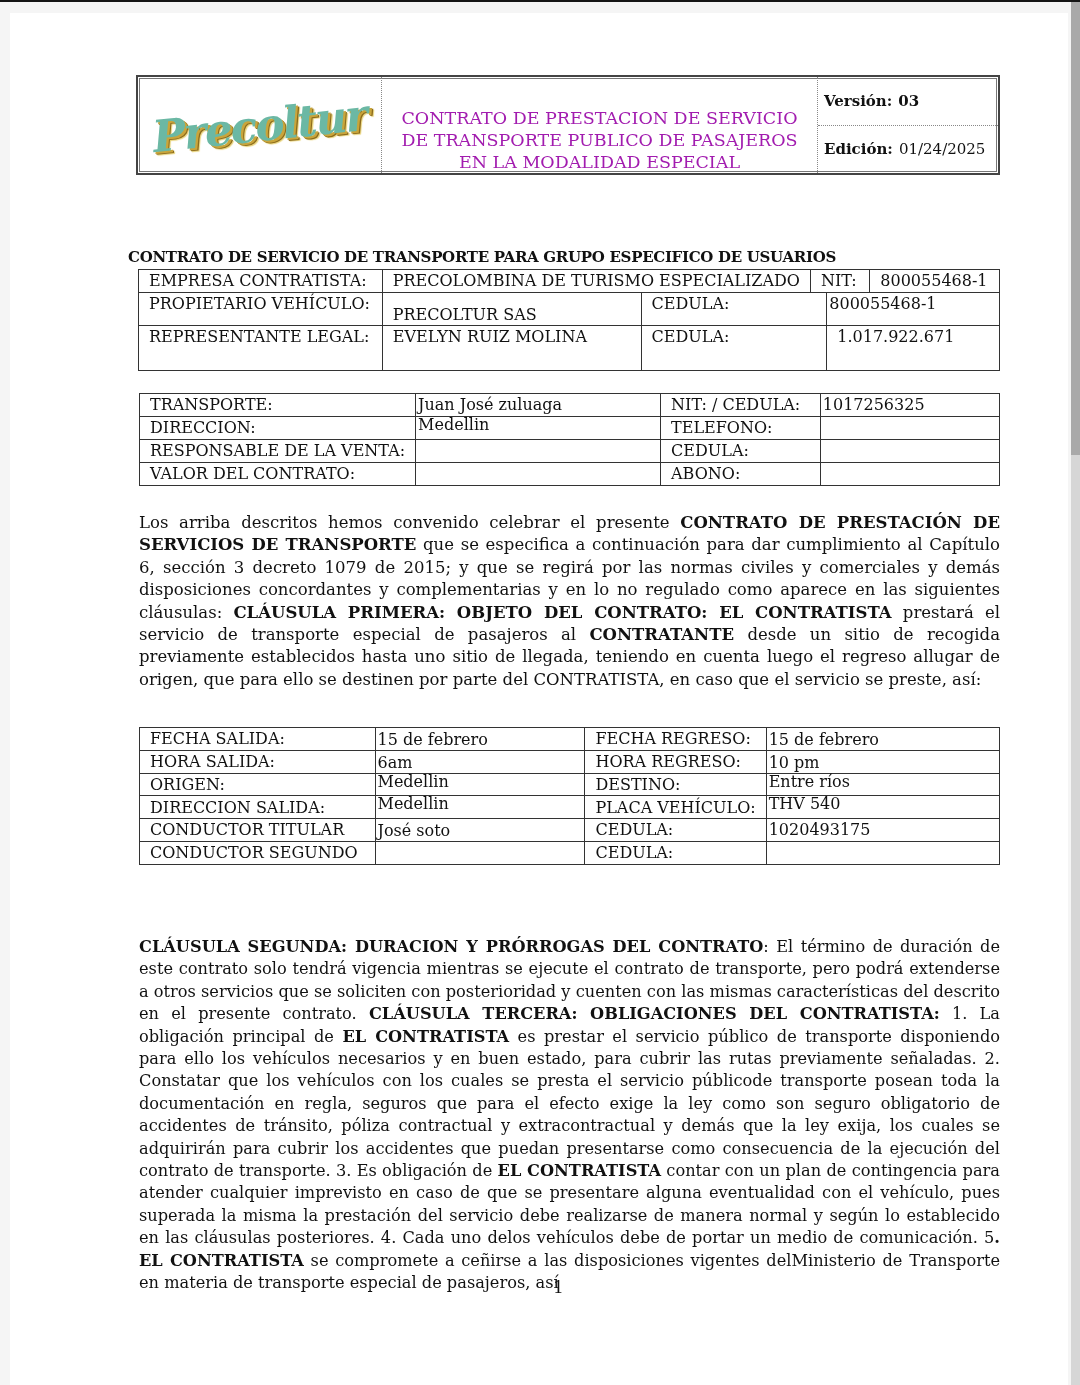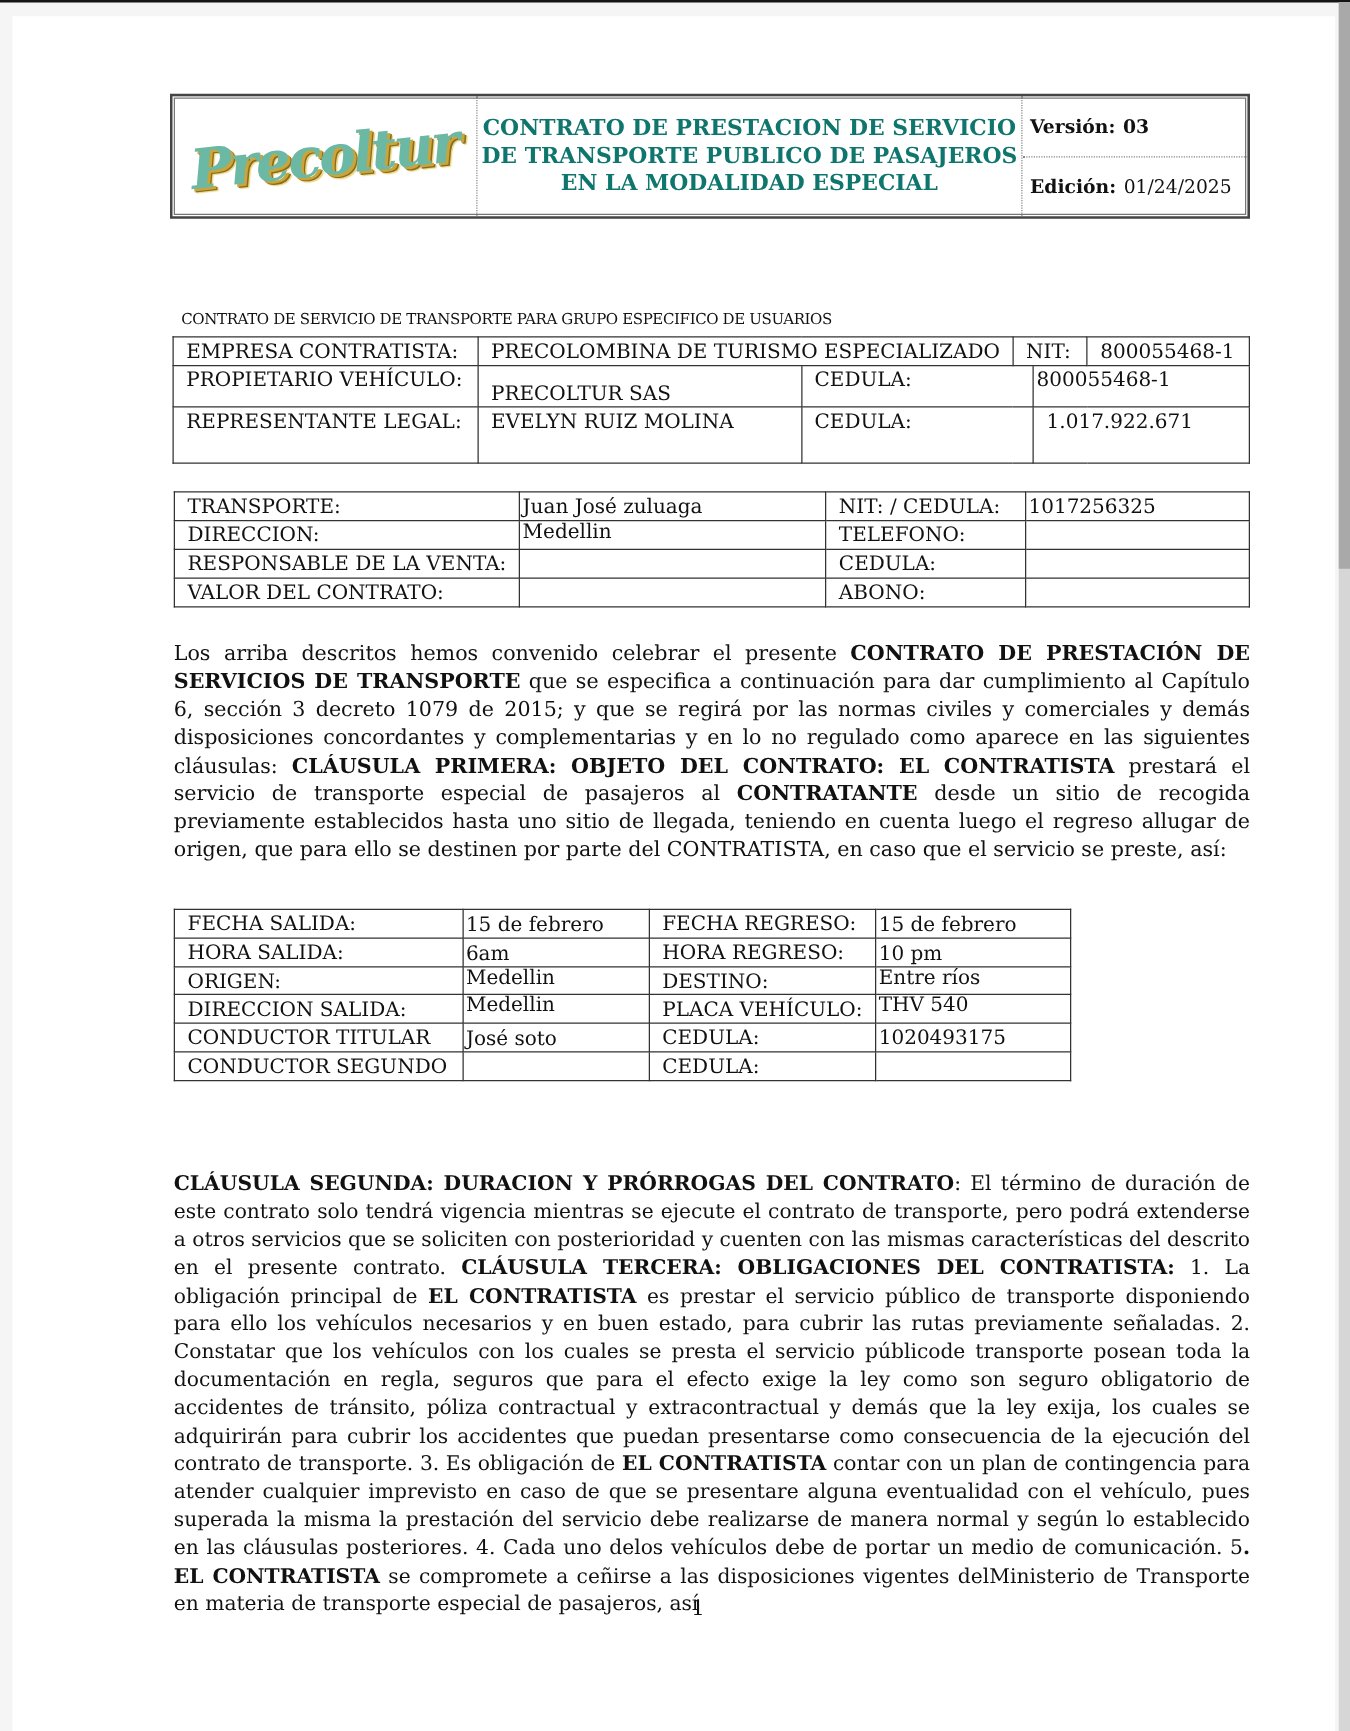--- a/index.html
+++ b/index.html
@@ -18,50 +18,50 @@
     .scrollbar-thumb { position: absolute; left: 1071px; top: 2px; width: 9px; height: 453px; background: #a9a9a9; }
 
     
     .hdr {
       position: absolute; left: 136px; top: 75px; width: 864px; height: 100px;
       border: 2px solid #444; box-shadow: inset 0 0 0 1px #fff, inset 0 0 0 2px #777;
       box-sizing: border-box; display: flex;
     }
     .hdr-logo { width: 243px; border-right: 1px dotted #888; display: flex; align-items: center; justify-content: center; }
     .hdr-title {
-      width: 435px; border-right: 1px dotted #888; display: flex; align-items: center; justify-content: center;
-      text-align: center; font-weight: bold; font-size: 17.5px; line-height: 22px; color: #0f766e;
+      width: 435px; border-right: 1px dotted #888; display: flex; align-items: flex-end; justify-content: center;
+      text-align: center; font-weight: normal; font-size: 17.5px; line-height: 22px; color: #a21caf;
     }
     .hdr-meta { flex: 1; display: flex; flex-direction: column; }
     .hdr-meta .row { flex: 1; display: flex; align-items: center; padding-left: 6px; font-size: 15px; }
     .hdr-meta .row:first-child { border-bottom: 1px dotted #888; font-weight: bold; }
     .hdr-meta b { margin-right: 6px; }
 
     .logo-text {
       font-family: "DejaVu Serif", serif; font-style: italic; font-weight: bold;
       font-size: 44px; color: #6bb8a4; letter-spacing: -2px;
       text-shadow: 2px 2px 0 #c9a53b, 3px 3px 0 #8c6b1c, 4px 4px 1px #e7d27a;
       transform: rotate(-6deg);
     }
 
     .section-title {
-      position: absolute; left: 145px; top: 248px; font-weight: normal; font-size: 12px;
+      position: absolute; left: 128px; top: 248px; font-weight: bold; font-size: 15px;
       letter-spacing: -0.3px; white-space: nowrap;
     }
 
     table.grid { position: absolute; border-collapse: collapse; font-size: 16px; }
     table.grid td {
       border: 1px solid #333; padding: 0 10px; vertical-align: top; white-space: nowrap;
       line-height: 21px; color: #111;
     }
     .val { padding-left: 2px !important; }
 
     .t1 { left: 138px; top: 269px; width: 862px; }
     .t2 { left: 139px; top: 393px; width: 861px; }
-    .t3 { left: 139px; top: 727px; width: 718px; padding-left: 35px; }
+    .t3 { left: 139px; top: 727px; width: 861px; padding-left: 35px; }
 
     .para {
       position: absolute; left: 139px; width: 861px; font-size: 16.5px; line-height: 22.4px;
       text-align: justify; color: #111;
     }
     .p1 { top: 512px; }
     .p2 { top: 936px; font-size: 16.2px; line-height: 22.4px; }
     .page-number { position: absolute; left: 553px; top: 1277px; font-size: 17px; }
   </style>
 </head>

